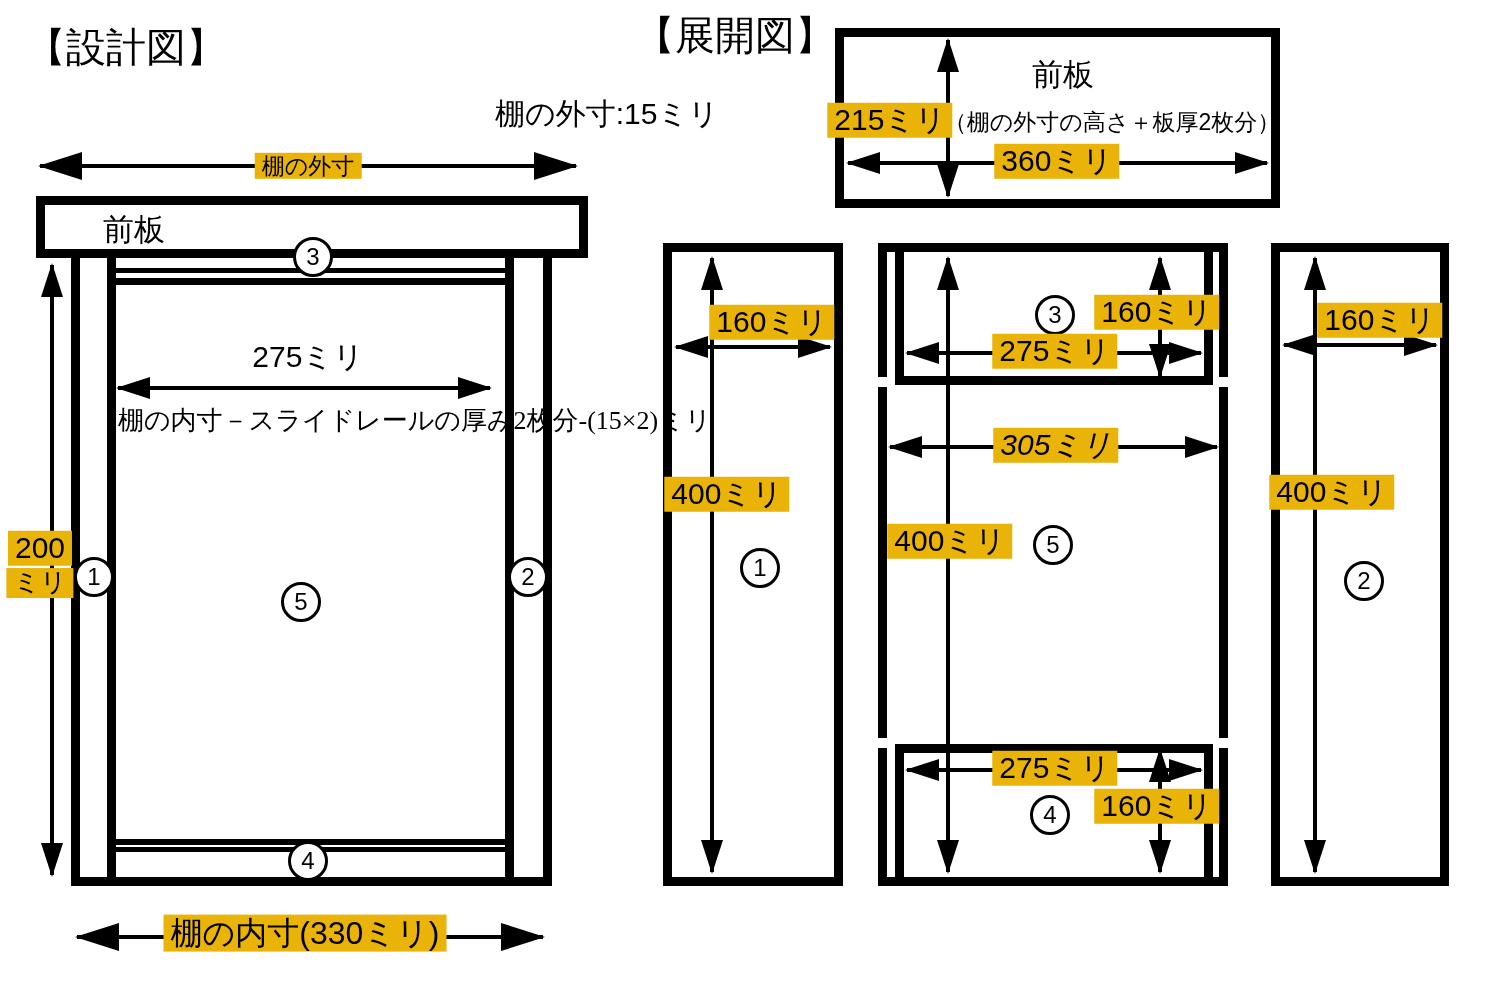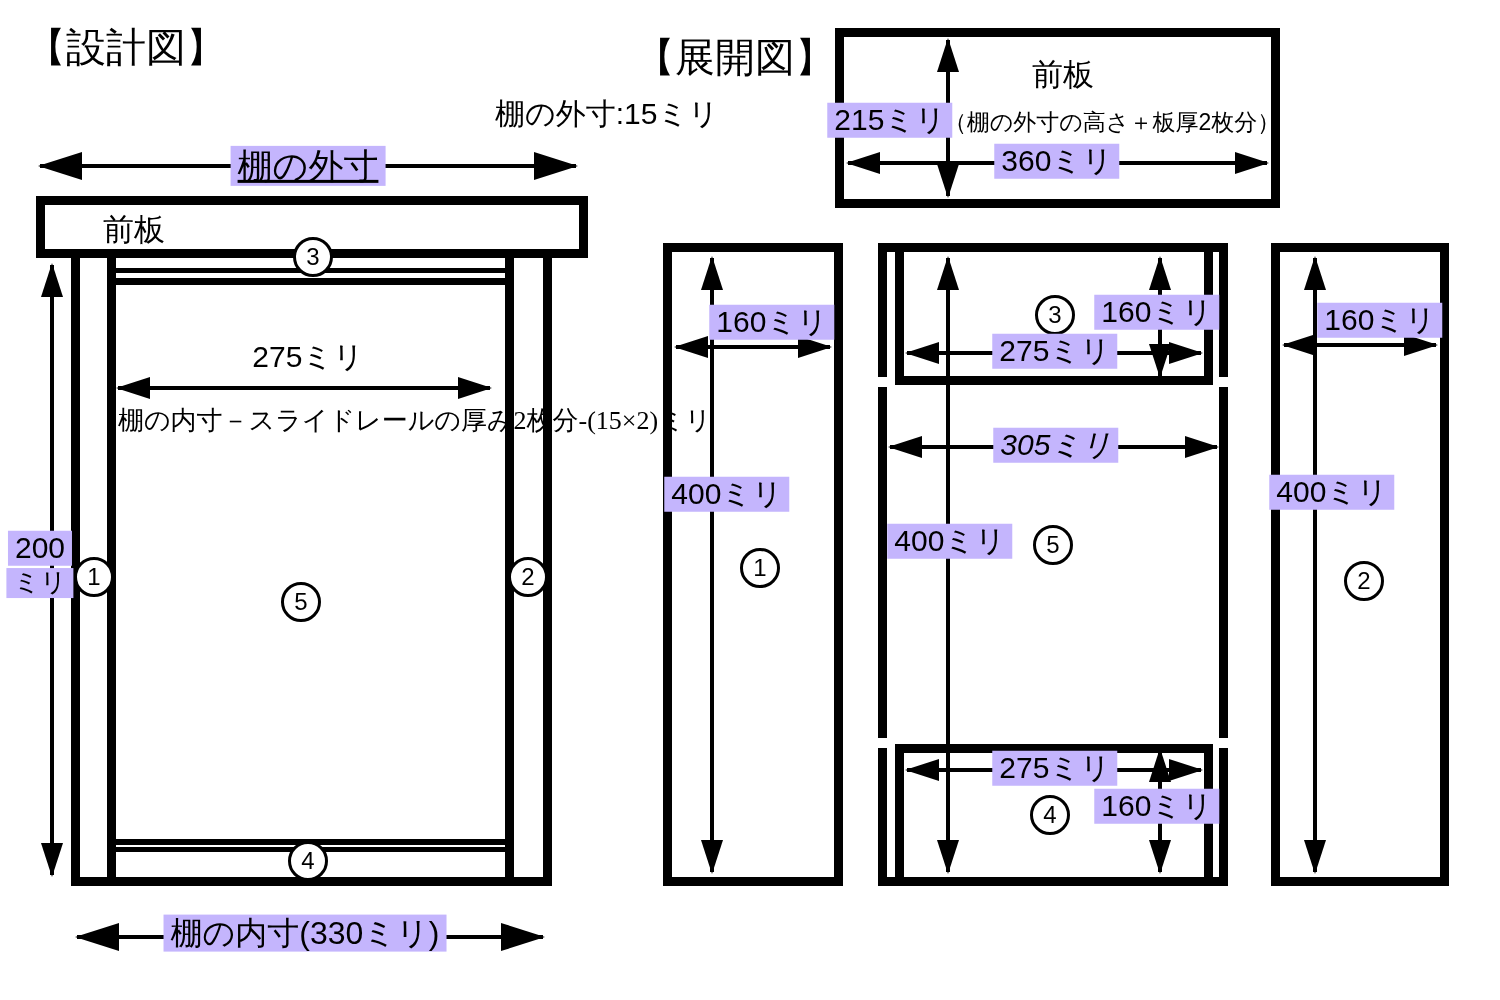--- a/index.html
+++ b/index.html
@@ -3,21 +3,21 @@
 <meta charset="utf-8">
 <style>
   html,body{margin:0;padding:0;}
   body{
     width:1500px;height:1000px;position:relative;background:#fff;color:#000;
     font-family:"Liberation Sans","DejaVu Sans",sans-serif;overflow:hidden;
   }
   .txt{position:absolute;white-space:nowrap;z-index:5;}
   .lbl{position:absolute;white-space:nowrap;transform:translate(-50%,-50%);
        text-align:center;z-index:6;line-height:1.15;}
-  .wbg{background:#c4b5fd;padding:0 7px;}
+  .wbg{background:#eab308;padding:0 7px;}
   .box{position:absolute;border:9px solid #000;background:#fff;box-sizing:border-box;z-index:1;}
   .bar{position:absolute;background:#000;z-index:1;}
   .notch{position:absolute;background:#fff;z-index:2;}
   .circ{position:absolute;width:34px;height:34px;border:3px solid #000;border-radius:50%;
         transform:translate(-50%,-50%);font-size:24px;line-height:34px;text-align:center;
         background:#fff;z-index:6;}
   .h-arrow{position:absolute;height:0;z-index:3;}
   .h-arrow .ln{position:absolute;left:2px;right:2px;top:-2px;height:4px;background:#000;}
   .h-arrow .ah-l{position:absolute;left:0;top:-11px;width:0;height:0;
     border:11px solid transparent;border-left:0;border-right:34px solid #000;}
@@ -37,21 +37,21 @@
 
 <div class="txt" style="left:26px;top:20px;font-size:40px;">【設計図】</div>
 
 <div class="txt" style="left:495px;top:94px;font-size:30px;">棚の外寸:15ミリ</div>
 
 <div class="h-arrow big" style="left:38px;top:166px;width:540px;">
   <span class="ln"></span>
   <span class="ah-l"></span>
   <span class="ah-r"></span>
 </div>
-<div class="lbl wbg" style="left:308px;top:166px;font-size:35px;text-decoration:underline;">棚の外寸</div>
+<div class="lbl wbg" style="left:308px;top:166px;font-size:23px;">棚の外寸</div>
 
 <div class="box" style="left:36px;top:196px;width:552px;height:62px;"></div>
 <div class="txt" style="left:103px;top:209px;font-size:31px;">前板</div>
 
 <div class="bar" style="left:71px;top:258px;width:9px;height:628px;"></div>
 <div class="bar" style="left:107px;top:258px;width:9px;height:628px;"></div>
 <div class="bar" style="left:505px;top:258px;width:9px;height:628px;"></div>
 <div class="bar" style="left:543px;top:258px;width:9px;height:628px;"></div>
 <div class="bar" style="left:71px;top:877px;width:481px;height:9px;"></div>
 <div class="bar" style="left:116px;top:268px;width:389px;height:5px;"></div>
@@ -81,21 +81,21 @@
 <div class="lbl wbg" style="left:40px;top:548px;font-size:30px;">200</div>
 <div class="lbl wbg" style="left:40px;top:583px;font-size:26px;">ミリ</div>
 
 <div class="h-arrow big" style="left:75px;top:937px;width:470px;">
   <span class="ln"></span>
   <span class="ah-l"></span>
   <span class="ah-r"></span>
 </div>
 <div class="lbl wbg" style="left:305px;top:933px;font-size:32px;">棚の内寸(330ミリ)</div>
 
-<div class="txt" style="left:635px;top:30px;font-size:40px;">【展開図】</div>
+<div class="txt" style="left:635px;top:8px;font-size:40px;">【展開図】</div>
 
 <div class="box" style="left:835px;top:28px;width:445px;height:180px;"></div>
 <div class="lbl" style="left:1063px;top:75px;font-size:31px;">前板</div>
 <div class="lbl" style="left:1112px;top:122px;font-size:23px;">（棚の外寸の高さ＋板厚2枚分）</div>
 <div class="v-arrow" style="left:948px;top:38px;height:160px;">
   <span class="ln"></span>
   <span class="ah-t"></span>
   <span class="ah-b"></span>
 </div>
 <div class="lbl wbg" style="left:890px;top:120px;font-size:30px;">215ミリ</div>

